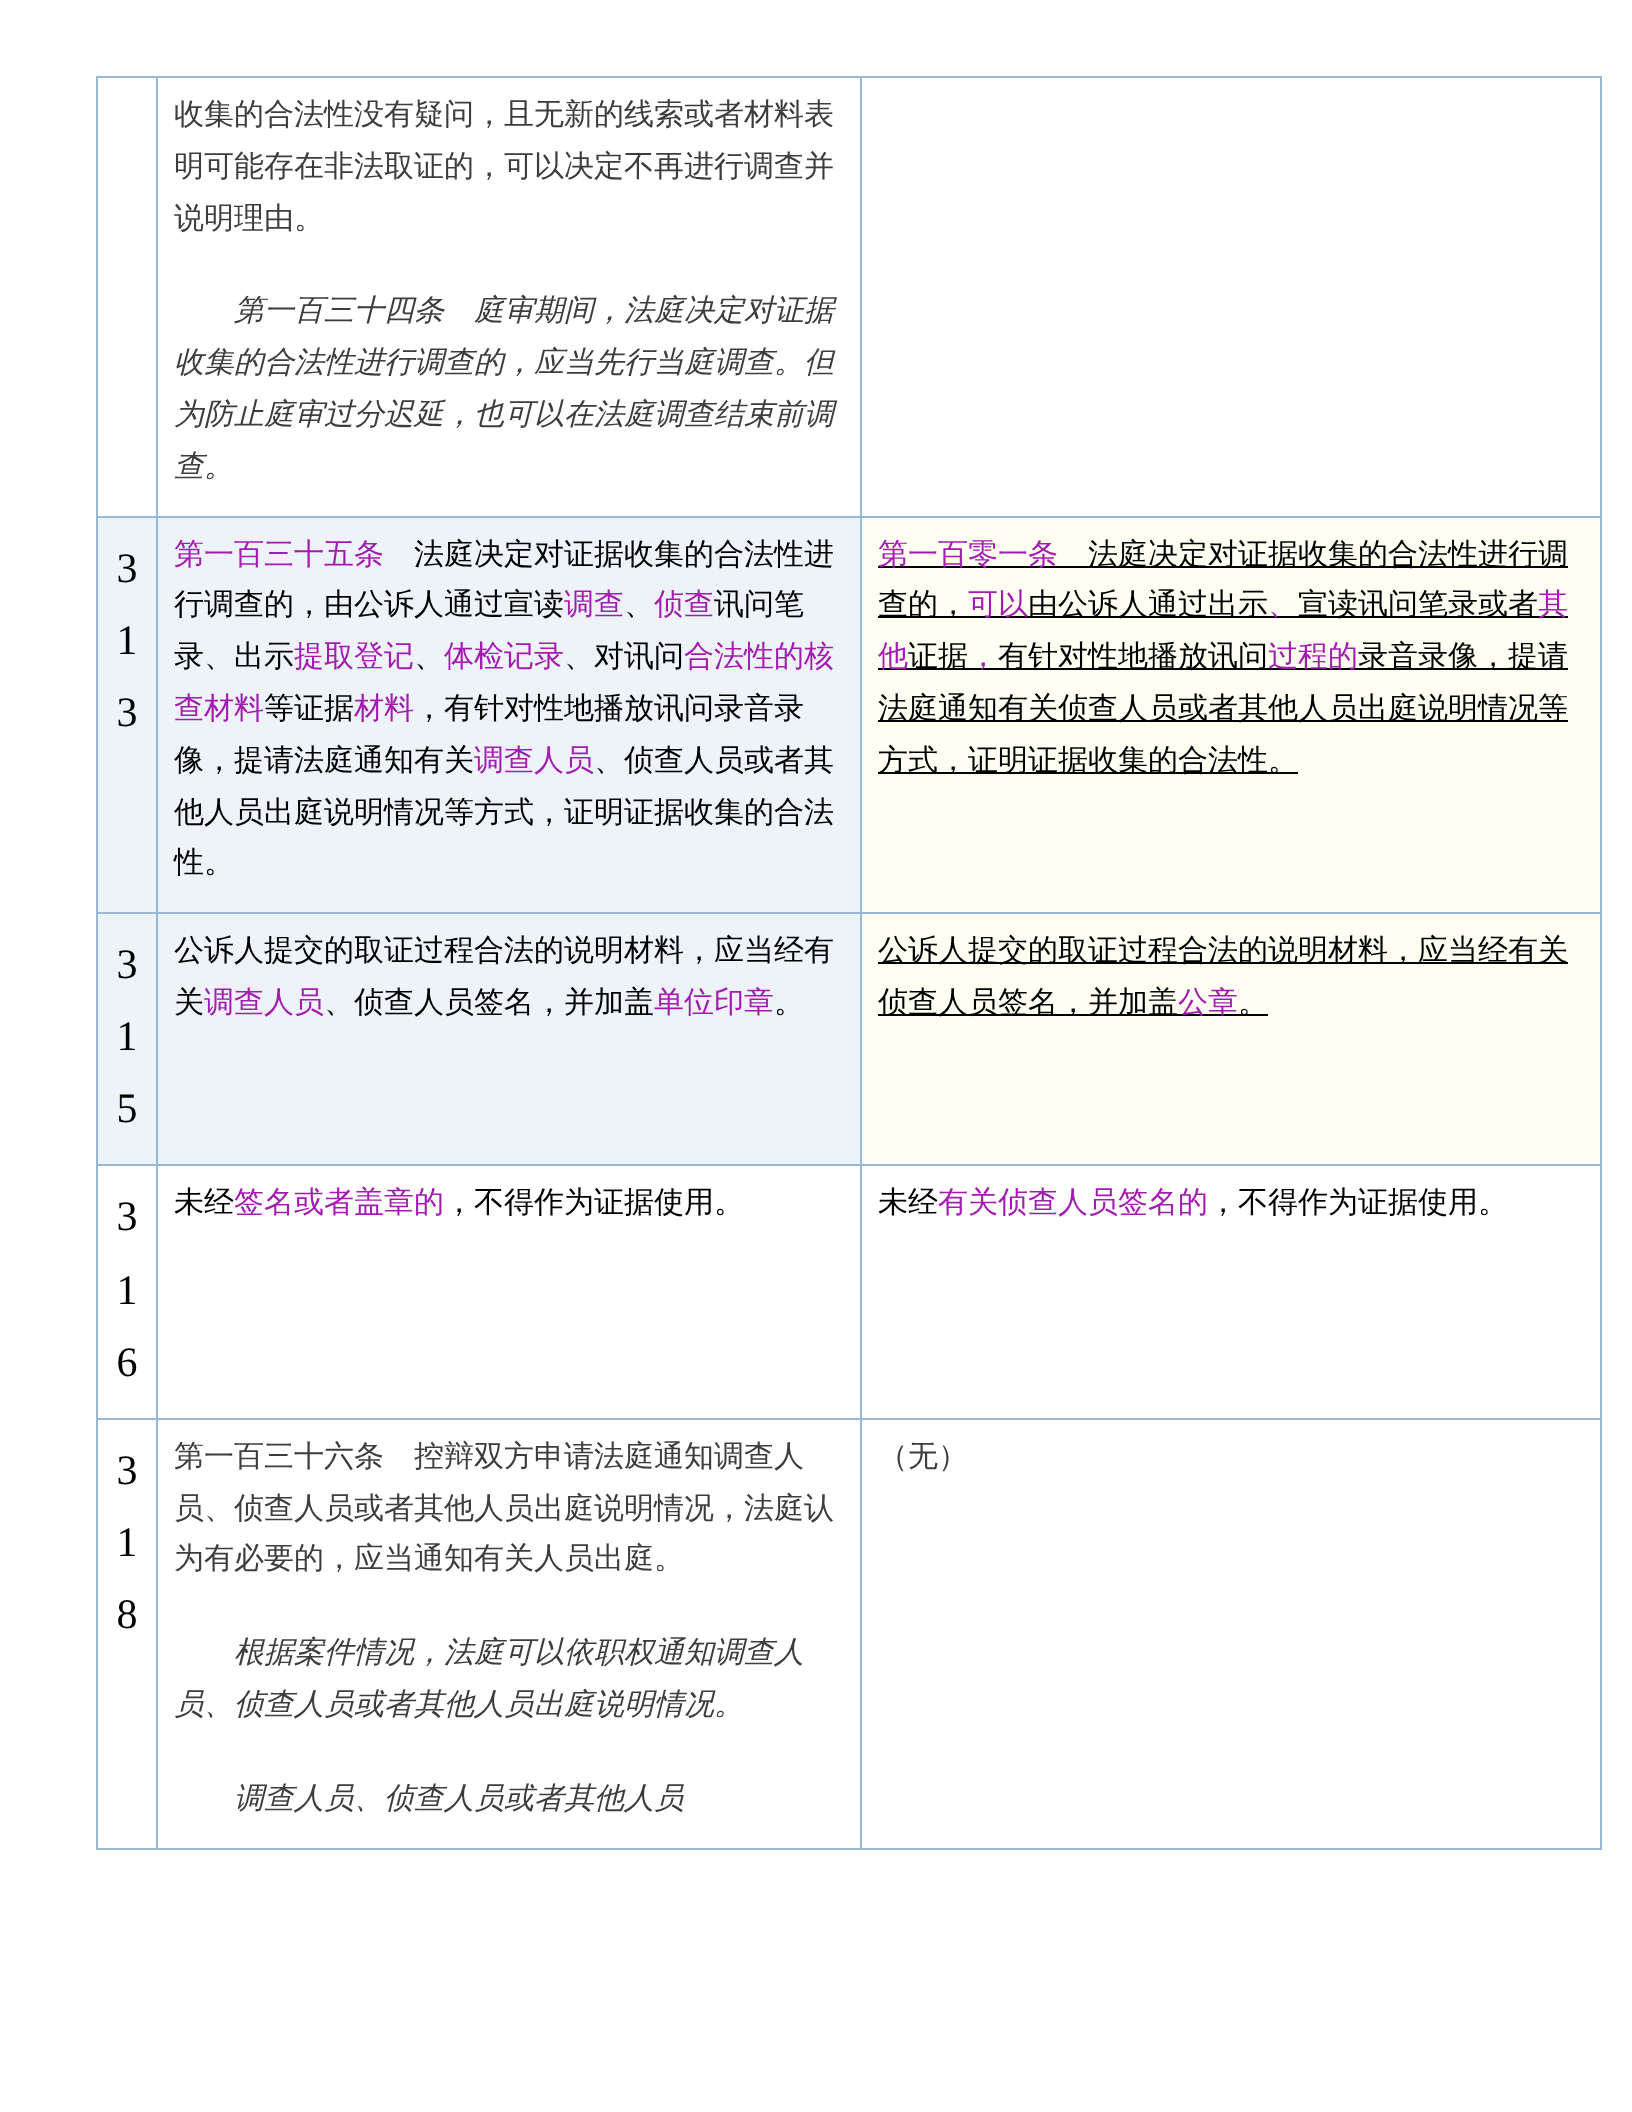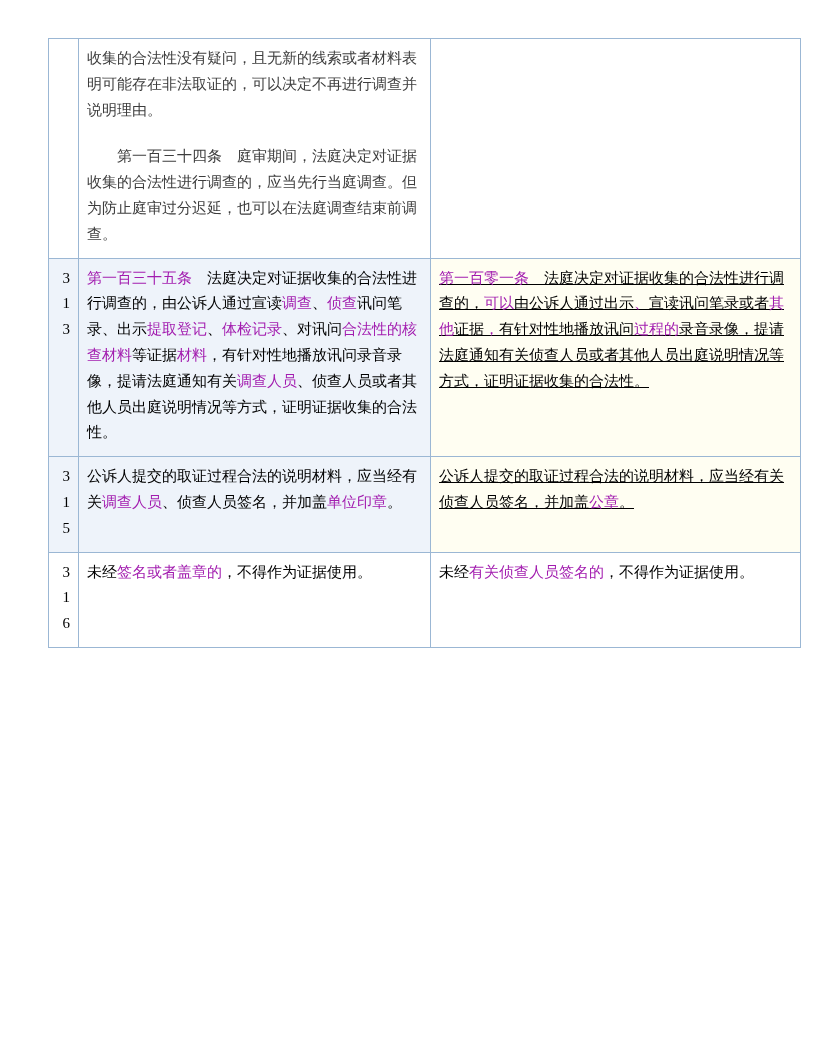--- a/index.html
+++ b/index.html
@@ -34,32 +34,33 @@
   table.law-table col.c-right { width: 370px; }
 
   table.law-table td {
     border: 1px solid #9bb7d4;
     vertical-align: top;
     padding: 7px 8px 10px 8px;
     line-height: 1.72;
     word-break: break-all;
   }
   td.num {
-    text-align: right;
+    text-align: center;
     font-family: "Liberation Serif", serif;
-    font-size: 15px;
+    font-size: 21px;
     color: #000;
     padding-left: 2px;
     padding-right: 2px;
     padding-top: 7px;
   }
   .ind2 {
     text-indent: 2em;
     display: block;
     margin-top: 1.4em;
+    font-style: italic;
   }
   .red { color: #a21caf; }
   .blue-cell { background: #eef3fa; }
   .cream-cell { background: #fffef2; text-decoration: underline; }
   .plain-cell { background: #ffffff; }
   .gray-text { color: #3d3d3d; }
   .cellpad-tall { padding-bottom: 26px; }
 </style>
 </head>
 <body>
@@ -106,16 +107,27 @@
       <tr>
         <td class="num plain-cell">316</td>
         <td class="plain-cell">
           <span>未经</span><span class="red">签名或者盖章的</span><span>，不得作为证据使用。</span>
         </td>
         <td class="plain-cell">
           <span>未经</span><span class="red">有关侦查人员签名的</span><span>，不得作为证据使用。</span>
         </td>
       </tr>
 
+      <tr>
+        <td class="num plain-cell">318</td>
+        <td class="plain-cell">
+          <span class="gray-text">第一百三十六条　控辩双方申请法庭通知调查人员、侦查人员或者其他人员出庭说明情况，法庭认为有必要的，应当通知有关人员出庭。</span>
+          <span class="ind2 gray-text">根据案件情况，法庭可以依职权通知调查人员、侦查人员或者其他人员出庭说明情况。</span>
+          <span class="ind2 gray-text">调查人员、侦查人员或者其他人员</span>
+        </td>
+        <td class="plain-cell">
+          <span class="gray-text">（无）</span>
+        </td>
+      </tr>
 
     </tbody>
   </table>
 </div>
 
 </body></html>

